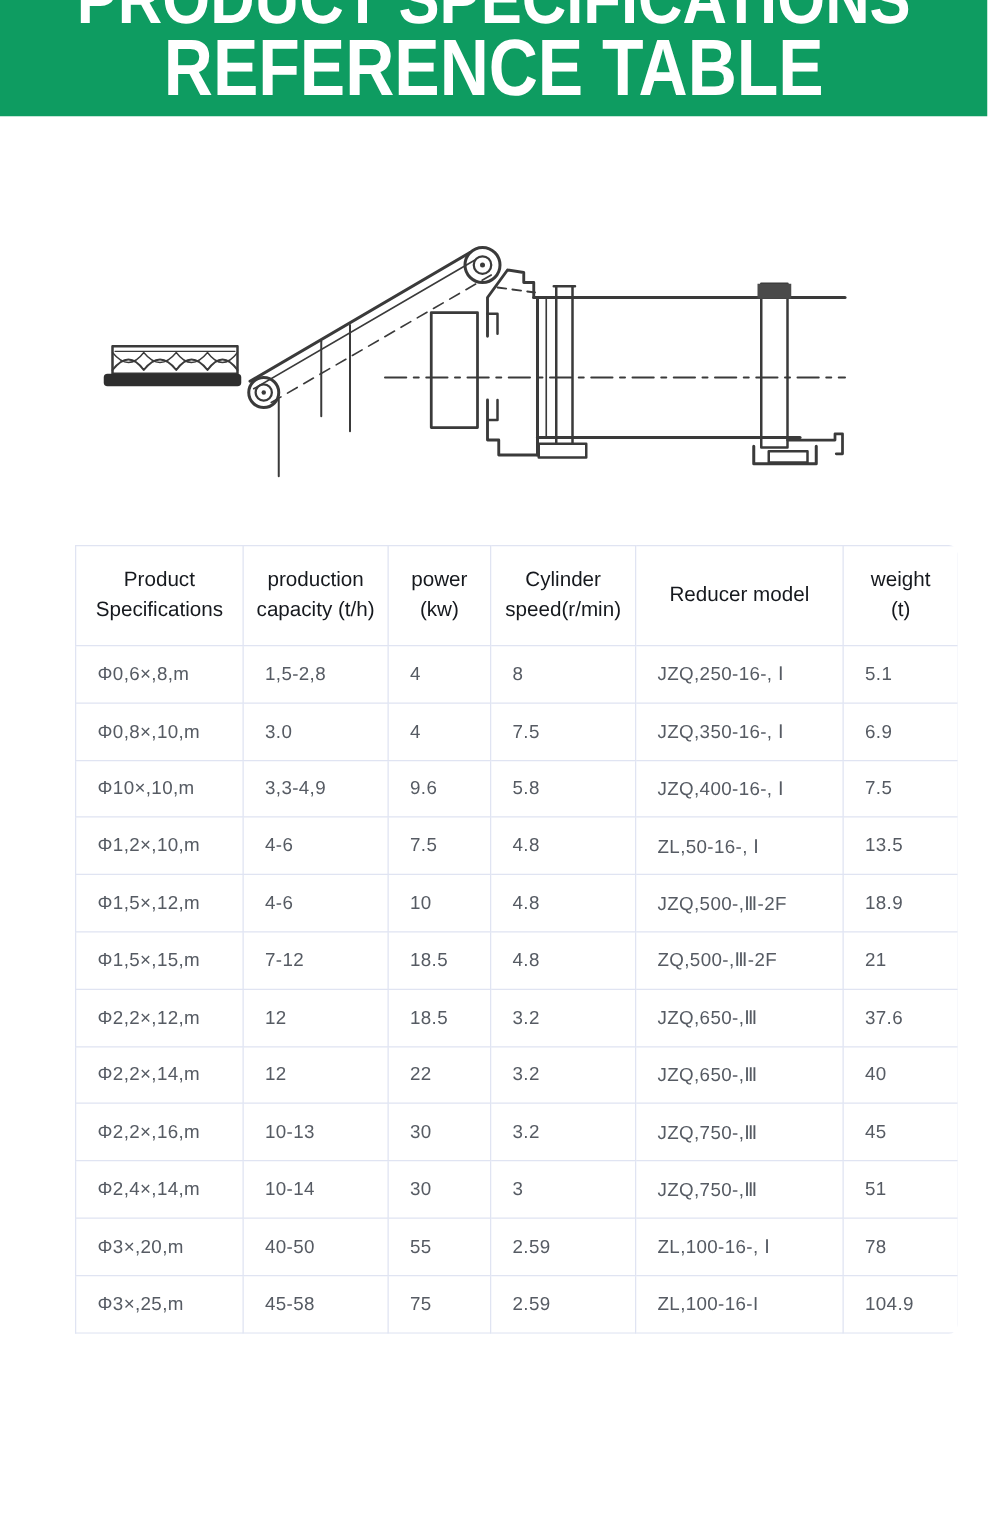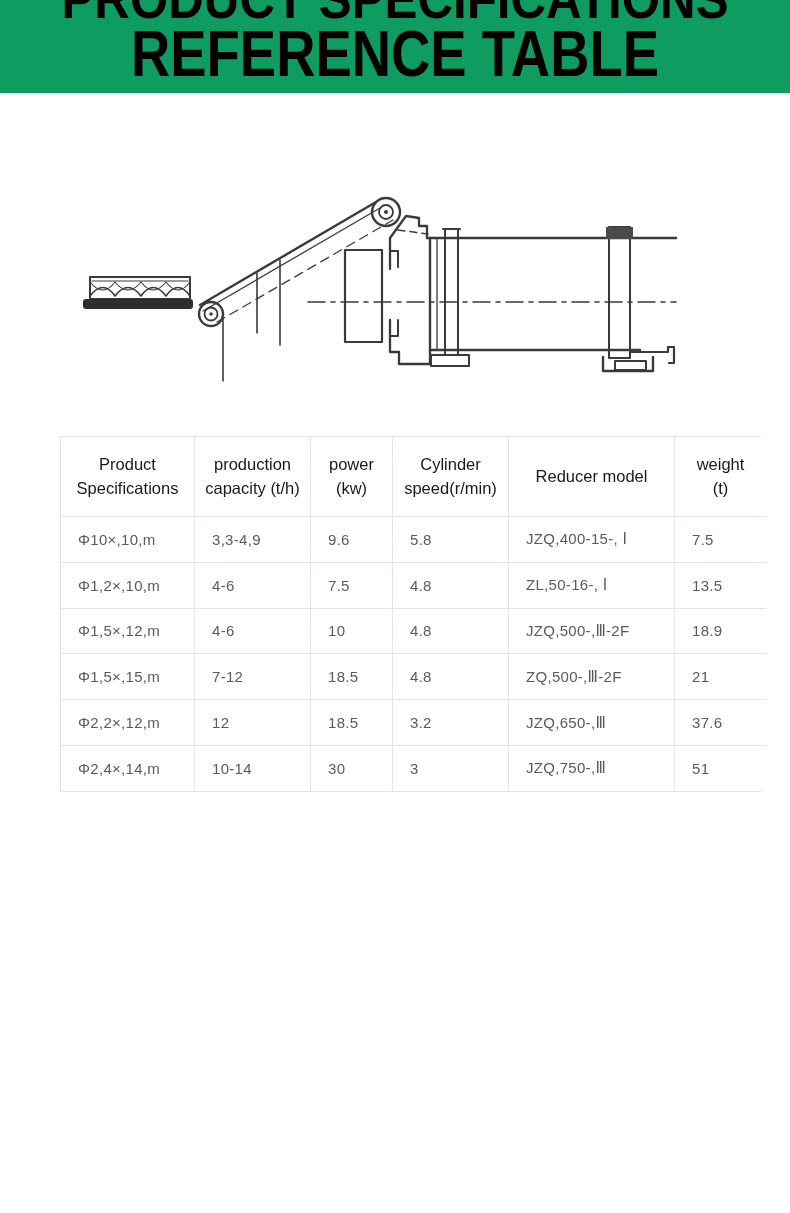--- a/index.html
+++ b/index.html
@@ -3,21 +3,21 @@
 <meta charset="utf-8">
 <style>
   html,body{margin:0;padding:0;}
   body{
     width:790px;height:1213px;background:#ffffff;overflow:hidden;
     font-family:"Liberation Sans","DejaVu Sans",sans-serif;
     -webkit-font-smoothing:antialiased;
   }
   
   .banner{
-    height:93px;background:#0e9c61;overflow:hidden;text-align:center;color:#000000;
+    height:93px;background:#0e9c61;overflow:hidden;text-align:center;color:#ffffff;
   }
   .banner .l1{
     font-size:56px;line-height:56px;font-weight:bold;white-space:nowrap;
     margin-top:-29px;transform:scaleX(0.88);transform-origin:50% 50%;
   }
   .banner .l2{
     font-size:64px;line-height:64px;font-weight:bold;white-space:nowrap;
     margin-top:-5px;transform:scaleX(0.85);transform-origin:50% 50%;
   }
   
@@ -153,25 +153,41 @@
 (kw)</th>
         <th>Cylinder
 speed(r/min)</th>
         <th>Reducer model</th>
         <th>weight
 (t)</th>
       </tr>
     </thead>
     <tbody>
         <tr>
+    <td>Φ0,6×,8,m</td>
+    <td>1,5-2,8</td>
+    <td>4</td>
+    <td>8</td>
+    <td>JZQ,250-16-, Ⅰ</td>
+    <td>5.1</td>
+  </tr>
+        <tr>
+    <td>Φ0,8×,10,m</td>
+    <td>3.0</td>
+    <td>4</td>
+    <td>7.5</td>
+    <td>JZQ,350-16-, Ⅰ</td>
+    <td>6.9</td>
+  </tr>
+        <tr>
     <td>Φ10×,10,m</td>
     <td>3,3-4,9</td>
     <td>9.6</td>
     <td>5.8</td>
-    <td>JZQ,400-15-, Ⅰ</td>
+    <td>JZQ,400-16-, Ⅰ</td>
     <td>7.5</td>
   </tr>
         <tr>
     <td>Φ1,2×,10,m</td>
     <td>4-6</td>
     <td>7.5</td>
     <td>4.8</td>
     <td>ZL,50-16-, Ⅰ</td>
     <td>13.5</td>
   </tr>
@@ -193,22 +209,54 @@
   </tr>
         <tr>
     <td>Φ2,2×,12,m</td>
     <td>12</td>
     <td>18.5</td>
     <td>3.2</td>
     <td>JZQ,650-,Ⅲ</td>
     <td>37.6</td>
   </tr>
         <tr>
+    <td>Φ2,2×,14,m</td>
+    <td>12</td>
+    <td>22</td>
+    <td>3.2</td>
+    <td>JZQ,650-,Ⅲ</td>
+    <td>40</td>
+  </tr>
+        <tr>
+    <td>Φ2,2×,16,m</td>
+    <td>10-13</td>
+    <td>30</td>
+    <td>3.2</td>
+    <td>JZQ,750-,Ⅲ</td>
+    <td>45</td>
+  </tr>
+        <tr>
     <td>Φ2,4×,14,m</td>
     <td>10-14</td>
     <td>30</td>
     <td>3</td>
     <td>JZQ,750-,Ⅲ</td>
     <td>51</td>
   </tr>
+        <tr>
+    <td>Φ3×,20,m</td>
+    <td>40-50</td>
+    <td>55</td>
+    <td>2.59</td>
+    <td>ZL,100-16-, Ⅰ</td>
+    <td>78</td>
+  </tr>
+        <tr>
+    <td>Φ3×,25,m</td>
+    <td>45-58</td>
+    <td>75</td>
+    <td>2.59</td>
+    <td>ZL,100-16-I</td>
+    <td>104.9</td>
+  </tr>
       </tbody>
   </table>
 </div>
 
 </body></html>

